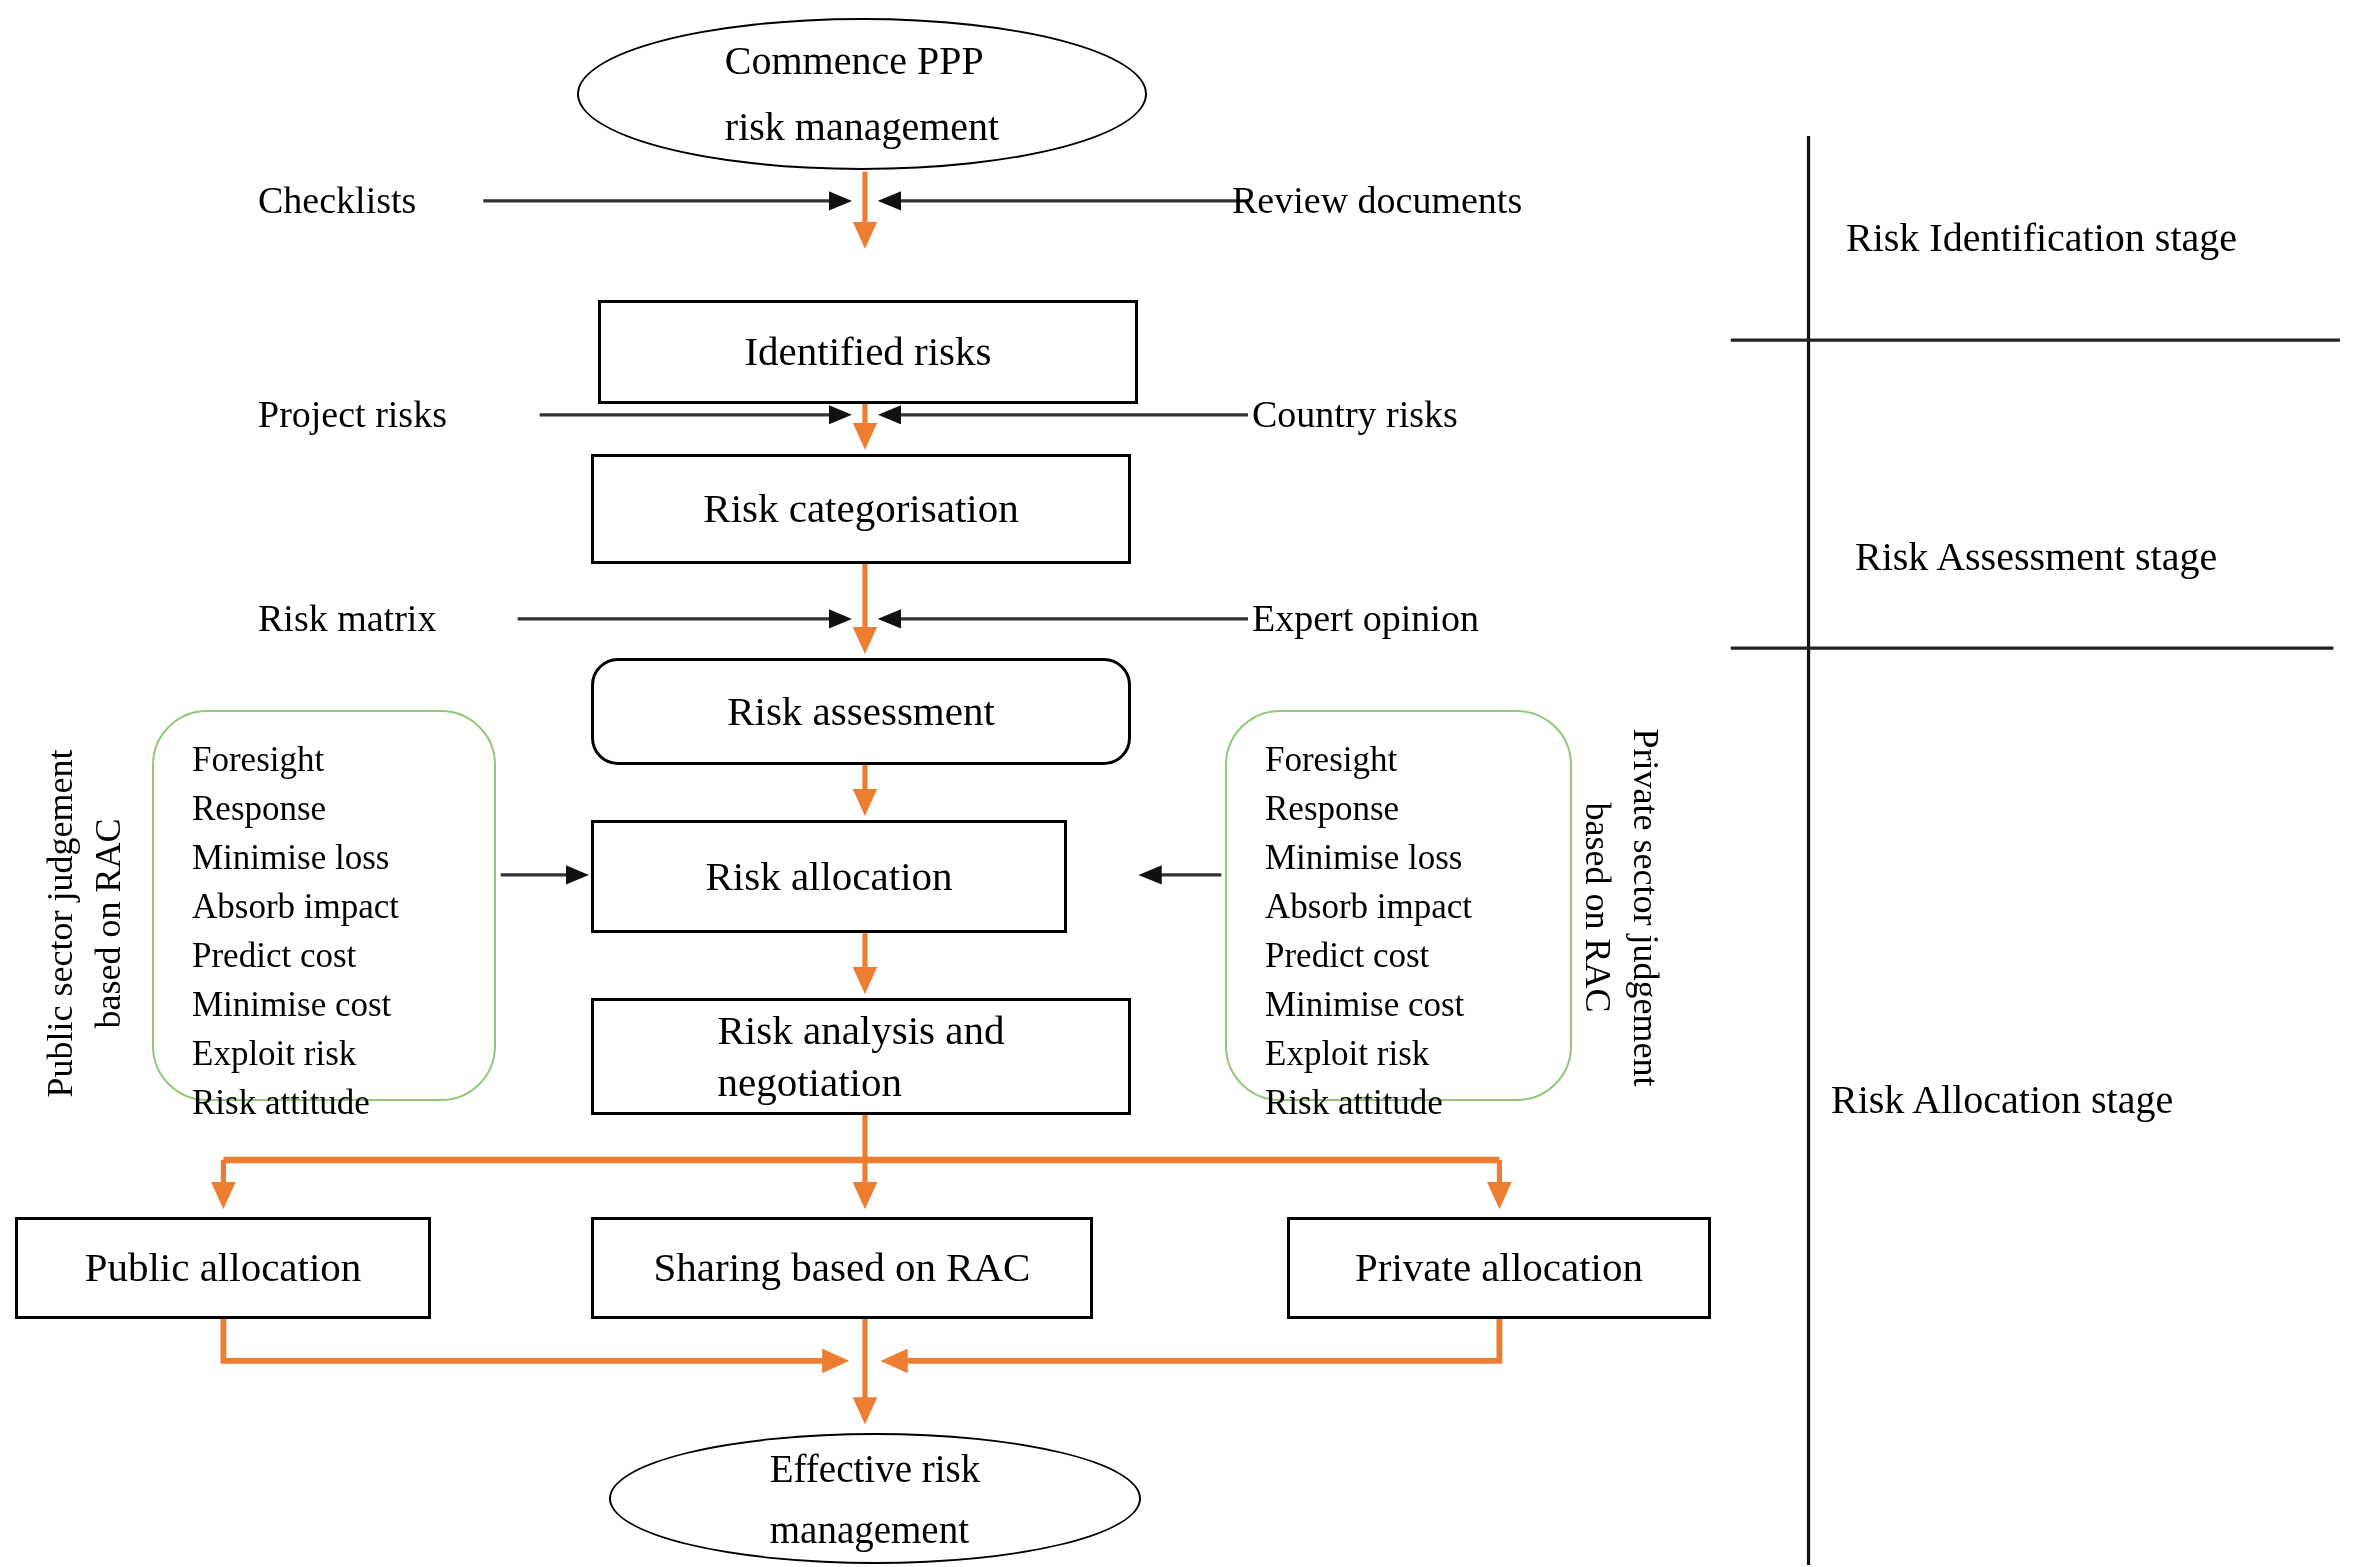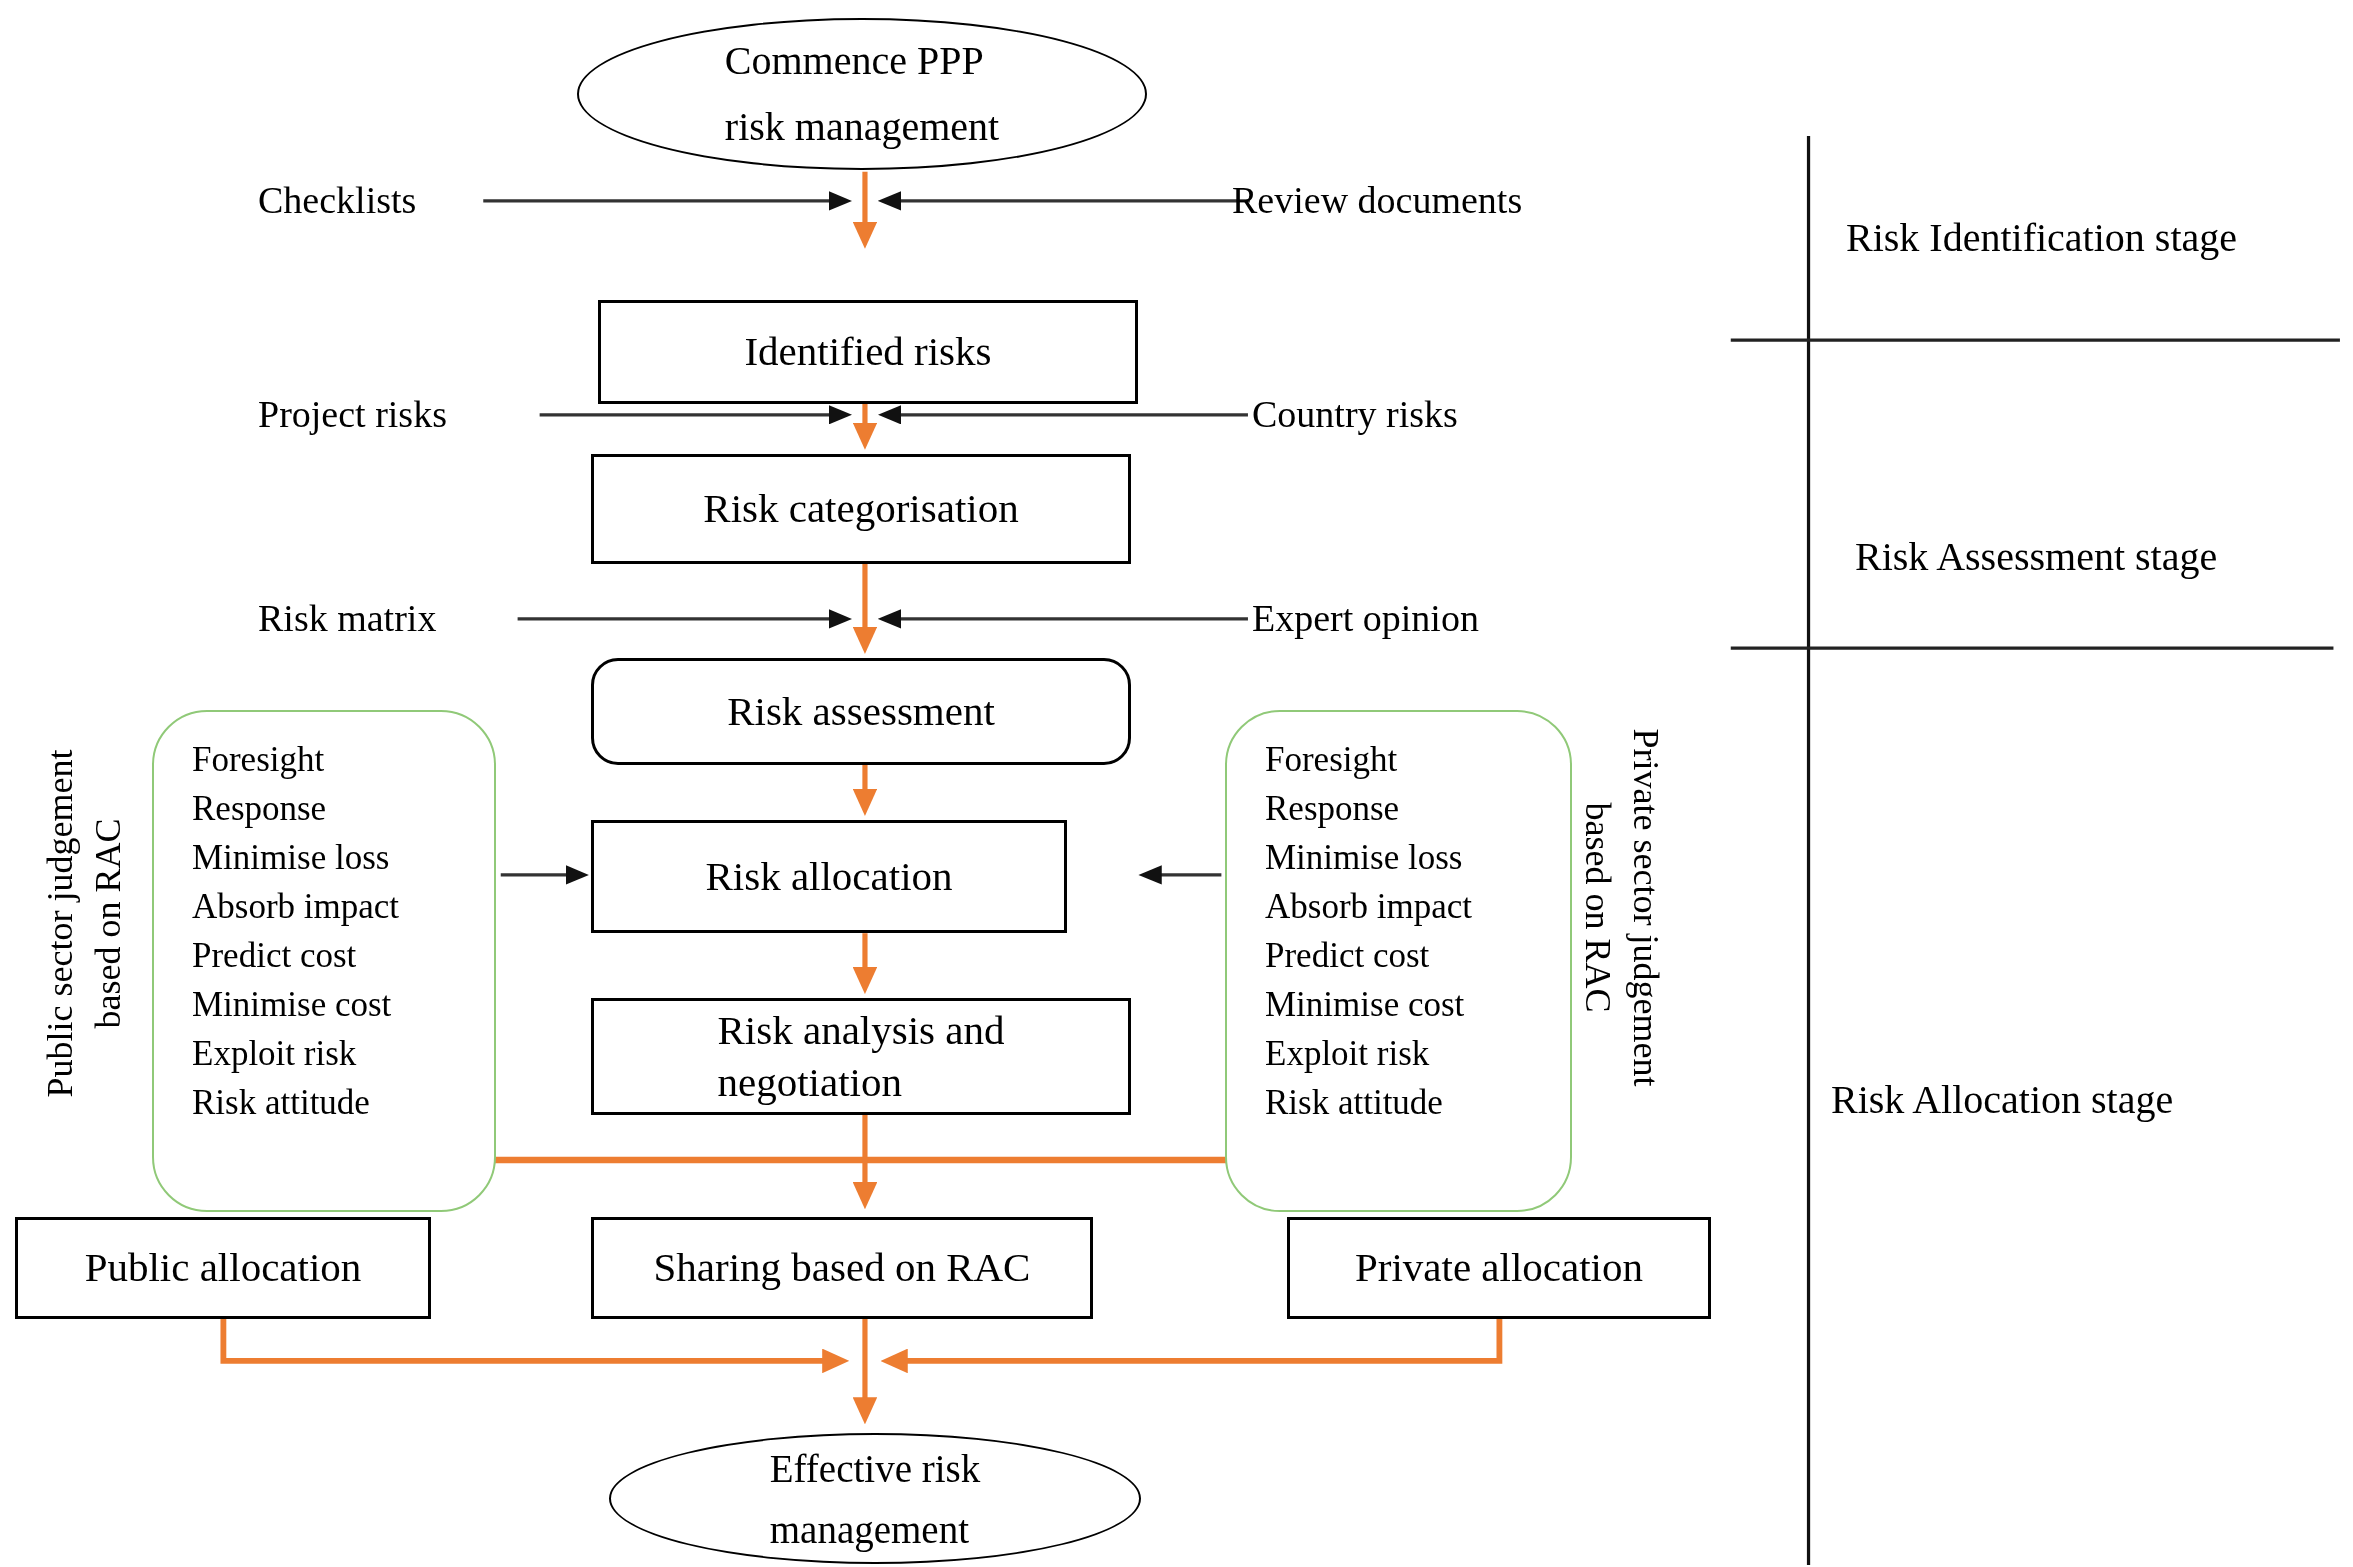--- a/index.html
+++ b/index.html
@@ -26,21 +26,21 @@
   .start-node{font-size:40px;line-height:66px;}
   .end-node{font-size:39px;line-height:61px;}
 
   .side-label{
     position:absolute;font-size:38px;white-space:nowrap;
   }
   .stage-label{
     position:absolute;font-size:40px;white-space:nowrap;
   }
   .green-box{
-    position:absolute;width:344px;height:502px;box-sizing:border-box;
+    position:absolute;width:344px;height:391px;box-sizing:border-box;
     background:#fff;border:2.6px solid var(--green);border-radius:55px;
     font-size:35px;line-height:49px;padding:23px 6.5px 0 38px;
   }
   .green-box span{display:block;}
   .rot-label{
     position:absolute;width:557px;height:97px;
     text-align:center;font-size:36px;line-height:48px;white-space:nowrap;
   }
   .rot-left{transform:rotate(-90deg);}
   .rot-right{transform:rotate(90deg);}

